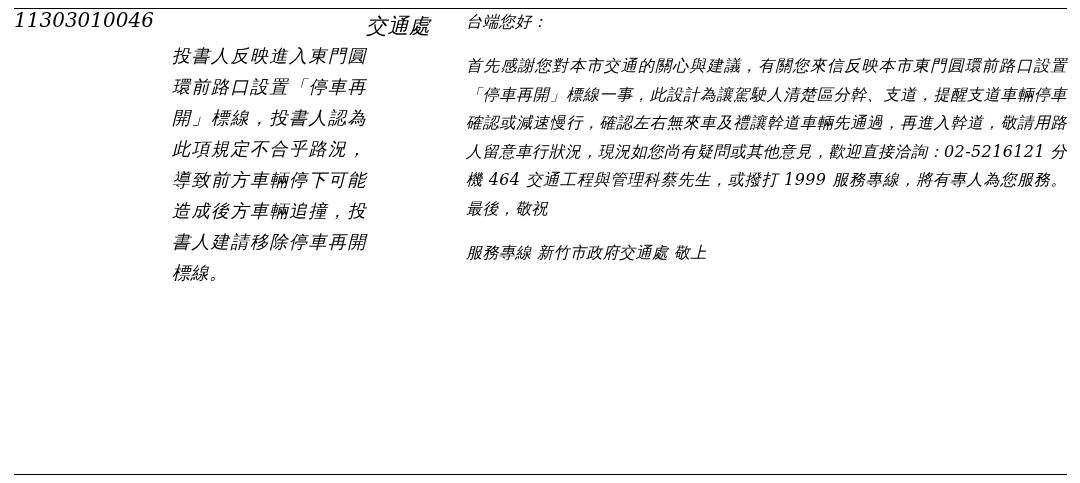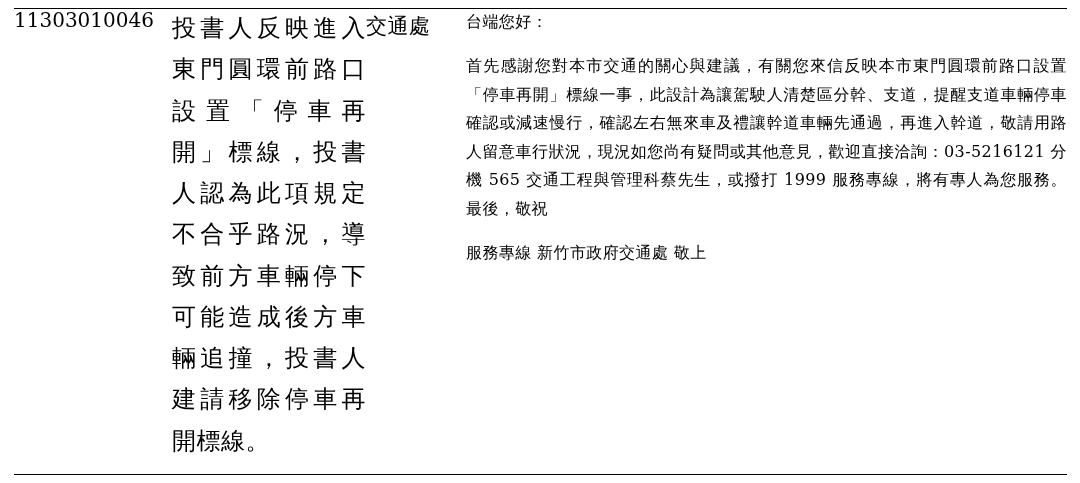--- a/index.html
+++ b/index.html
@@ -25,20 +25,21 @@
     left: 14px;
     top: 8px;
     width: 1053px;
     border-collapse: collapse;
     table-layout: fixed;
   }
   .record-table td {
     vertical-align: top;
     padding: 0;
     border: none;
+    font-style: italic;
   }
   
   .cell-id {
     width: 158px;
     border-right: 1.6px solid #000;
     padding: 14px 6px 12px 4px;
   }
   .cell-summary {
     width: 194px;
     border-right: 1.6px solid #000;
@@ -69,25 +70,26 @@
     height: 0;
     border-top: 1.8px solid #000;
   }
   .id-text {
     font-size: 20px;
     line-height: 1.2;
     letter-spacing: 0px;
     white-space: nowrap;
   }
   .summary-text {
-    font-size: 24px;
+    font-size: 18px;
     line-height: 1.72;
     text-align: justify;
     text-justify: inter-ideograph;
     letter-spacing: 0.5px;
+    margin-top: 33px;
   }
   .unit-text {
     font-size: 21px;
     line-height: 1.72;
     letter-spacing: 0.5px;
     white-space: nowrap;
   }
   .reply-block p {
     margin: 0 0 0 0;
     font-size: 16px;
@@ -115,21 +117,21 @@
         </td>
         <td class="cell-summary">
           <div class="summary-text">投書人反映進入東門圓環前路口設置「停車再開」標線，投書人認為此項規定不合乎路況，導致前方車輛停下可能造成後方車輛追撞，投書人建請移除停車再開標線。</div>
         </td>
         <td class="cell-unit">
           <div class="unit-text">交通處</div>
         </td>
         <td class="cell-reply">
           <div class="reply-block">
             <p>台端您好：</p>
-            <p class="gap">首先感謝您對本市交通的關心與建議，有關您來信反映本市東門圓環前路口設置「停車再開」標線一事，此設計為讓駕駛人清楚區分幹、支道，提醒支道車輛停車確認或減速慢行，確認左右無來車及禮讓幹道車輛先通過，再進入幹道，敬請用路人留意車行狀況，現況如您尚有疑問或其他意見，歡迎直接洽詢：03-5216121 分機 565 交通工程與管理科蔡先生，或撥打 1999 服務專線，將有專人為您服務。最後，敬祝</p>
+            <p class="gap">首先感謝您對本市交通的關心與建議，有關您來信反映本市東門圓環前路口設置「停車再開」標線一事，此設計為讓駕駛人清楚區分幹、支道，提醒支道車輛停車確認或減速慢行，確認左右無來車及禮讓幹道車輛先通過，再進入幹道，敬請用路人留意車行狀況，現況如您尚有疑問或其他意見，歡迎直接洽詢：02-5216121 分機 464 交通工程與管理科蔡先生，或撥打 1999 服務專線，將有專人為您服務。最後，敬祝</p>
             <p class="gap">服務專線  新竹市政府交通處  敬上</p>
           </div>
         </td>
       </tr>
     </tbody>
   </table>
 
   <div class="bottom-rule"></div>
 
 </div>

